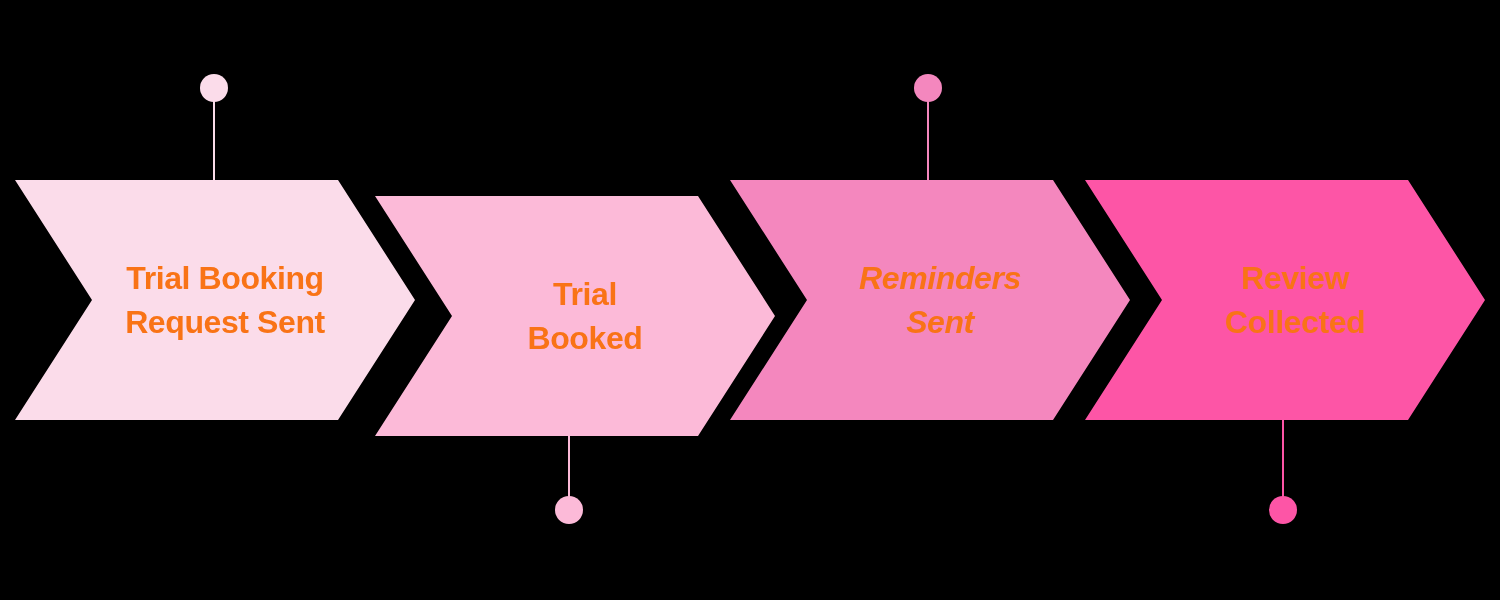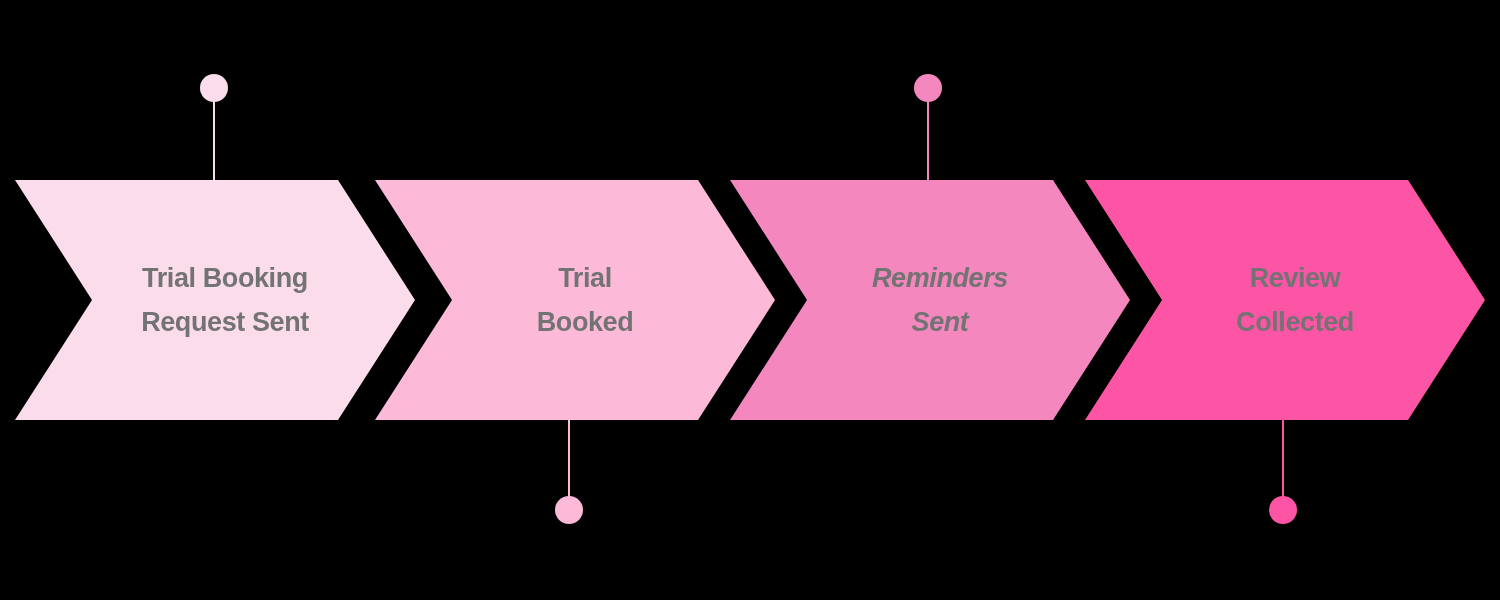--- a/index.html
+++ b/index.html
@@ -24,24 +24,24 @@
     position: absolute;
     inset: 0;
   }
   .stage .label {
     position: absolute;
     left: 0;
     right: 0;
     top: 50%;
     transform: translateY(-50%);
     text-align: center;
-    color: #737373;
+    color: #f97316;
     font-family: "Liberation Sans", sans-serif;
     font-weight: bold;
-    font-size: 27px;
+    font-size: 32px;
     line-height: 44px;
     letter-spacing: -0.4px;
     white-space: pre-line;
     pointer-events: none;
   }
   .connector {
     position: absolute;
   }
   .connector .stem {
     position: absolute;
@@ -70,21 +70,21 @@
       <svg class="shape" viewBox="0 0 400 240" preserveAspectRatio="none">
         <polygon points="0,0 323,0 400,120 323,240 0,240 77,120" fill="#FBDCEA"></polygon>
       </svg>
       <div class="label" style="padding-left: 67px; padding-right: 47px;">Trial Booking
 Request Sent</div>
     </div>
     <div class="connector" style="left: 549px; width: 40px; top: 412px; height: 112px;">
       <div class="stem" style="background: rgb(252, 186, 216); top: 0px; height: 98px;"></div>
       <div class="dot" style="background: rgb(252, 186, 216); top: 84px;"></div>
     </div>
-    <div class="stage" style="left: 375px; width: 400px;">
+    <div class="stage" style="left: 375px; width: 400px; margin-top: 16px;">
       <svg class="shape" viewBox="0 0 400 240" preserveAspectRatio="none">
         <polygon points="0,0 323,0 400,120 323,240 0,240 77,120" fill="#FCBAD8"></polygon>
       </svg>
       <div class="label" style="padding-left: 67px; padding-right: 47px;">Trial
 Booked</div>
     </div>
     <div class="connector" style="left: 908px; width: 40px; top: 74px; height: 114px;">
       <div class="stem" style="background: rgb(244, 135, 190); top: 14px; height: 100px;"></div>
       <div class="dot" style="background: rgb(244, 135, 190); top: 0px;"></div>
     </div>

